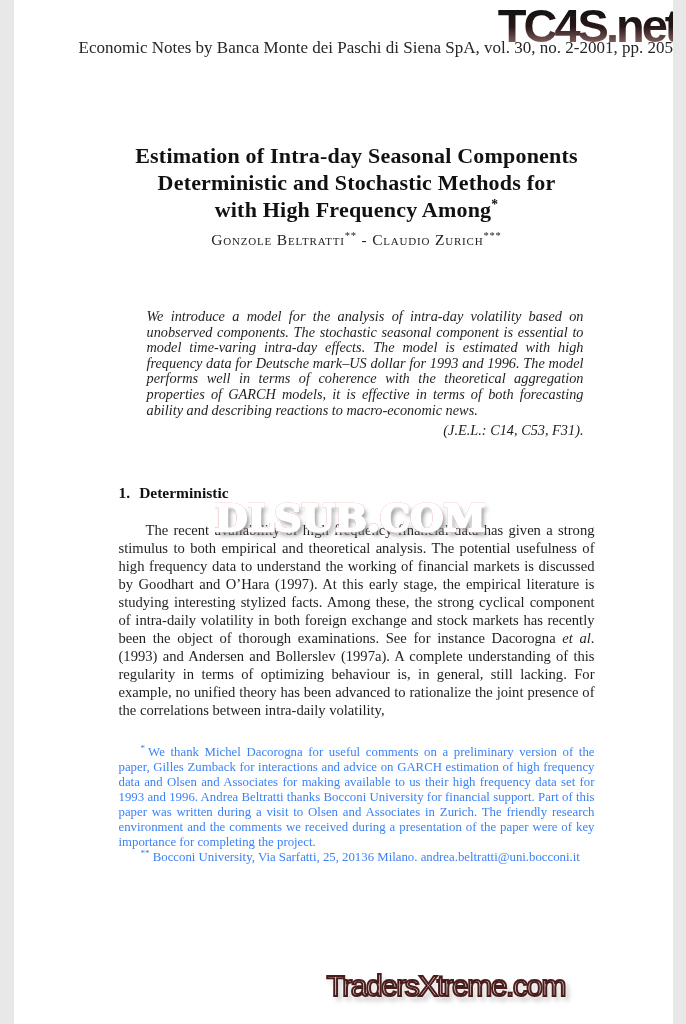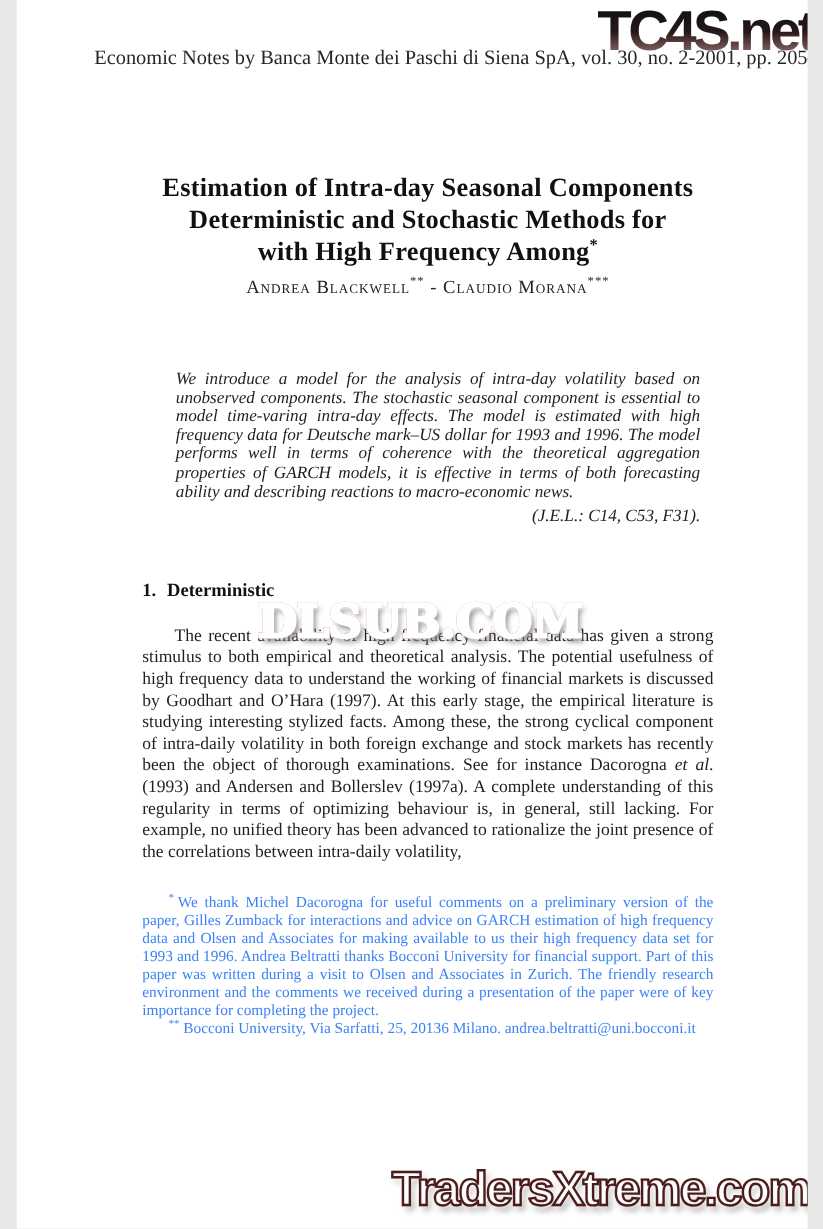--- a/index.html
+++ b/index.html
@@ -125,22 +125,22 @@
     .wm-dlsub {
       background-image:linear-gradient(180deg,#ee6a6a 0%,#da2323 40%,#b50e0e 55%,#c41414 100%);
       -webkit-background-clip:text; background-clip:text;
       color:transparent;
     }
   }
 
   .wm-traders {
     top:971px; left:313px;
     font-family:"Liberation Sans", sans-serif;
-    font-weight:700;
-    font-size:40px;
+    font-weight:400;
+    font-size:30px;
     letter-spacing:-1.5px;
     color:#cf6060;
     -webkit-text-stroke:2px #4a1d1d;
     text-shadow:
       0 0 3px #ffffff, 0 0 6px #ffffff, 0 0 9px #ffffff,
       3px 4px 5px rgba(140,140,140,0.9);
   }
   @supports ((-webkit-background-clip:text) or (background-clip:text)) {
     .wm-traders {
       background-image:linear-gradient(180deg,#dd837c 0%,#cf5e58 45%,#b8473f 100%);
@@ -160,23 +160,23 @@
 
     <div class="journal-line">Economic Notes by Banca Monte dei Paschi di Siena SpA, vol. 30, no. 2-2001, pp. 205–234</div>
 
     <div class="title-block">
       <div>Estimation of Intra-day Seasonal Components</div>
       <div>Deterministic and Stochastic Methods for</div>
       <div><span>with High Frequency Among</span><sup>*</sup></div>
     </div>
 
     <div class="authors">
-      <span class="sc">Andrea Blackwell</span><sup>**</sup>
+      <span class="sc">Gonzole Beltratti</span><sup>**</sup>
       <span>-</span>
-      <span class="sc">Claudio Morana</span><sup>***</sup>
+      <span class="sc">Claudio Zurich</span><sup>***</sup>
     </div>
 
     <div class="abstract">We introduce a model for the analysis of intra-day volatility based on unobserved components. The stochastic seasonal component is essential to model time-varing intra-day effects. The model is estimated with high frequency data for Deutsche mark–US dollar for 1993 and 1996. The model performs well in terms of coherence with the theoretical aggregation properties of GARCH models, it is effective in terms of both forecasting ability and describing reactions to macro-economic news.</div>
     <div class="jel">(J.E.L.: C14, C53, F31).</div>
 
     <div class="section-heading">
       <span class="num">1.</span><span>Deterministic</span>
     </div>
 
     <div class="para">

